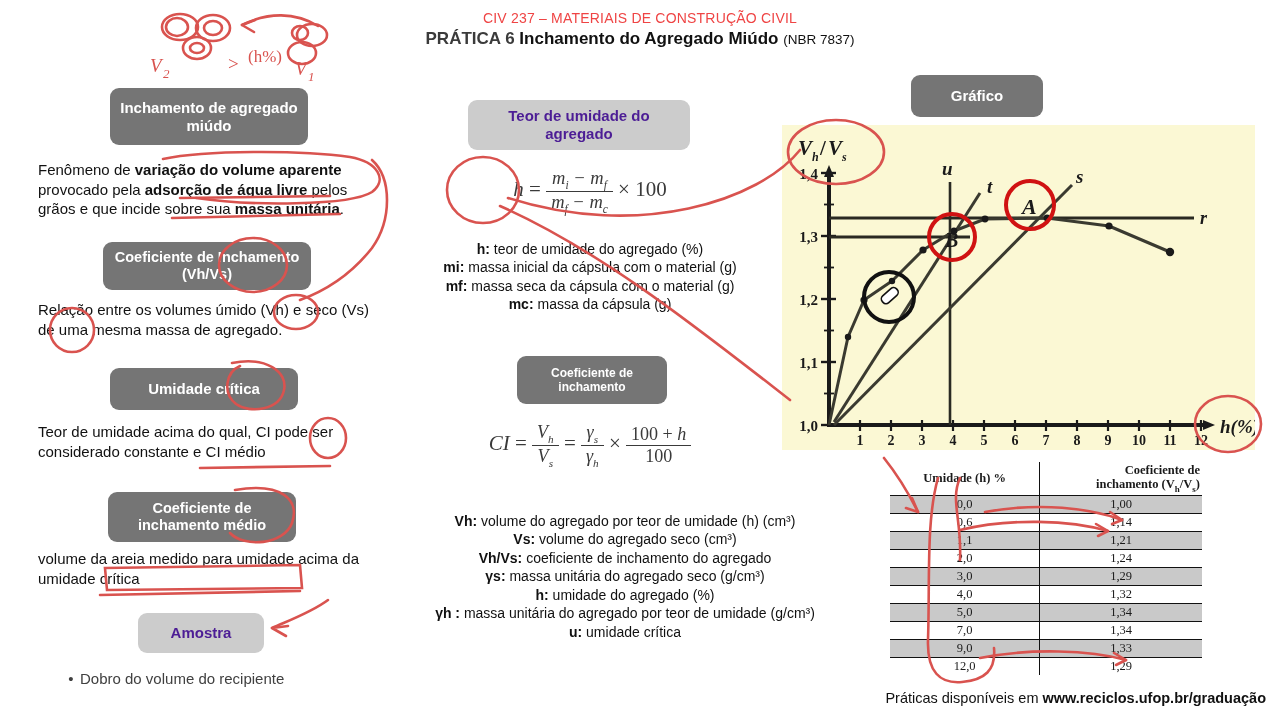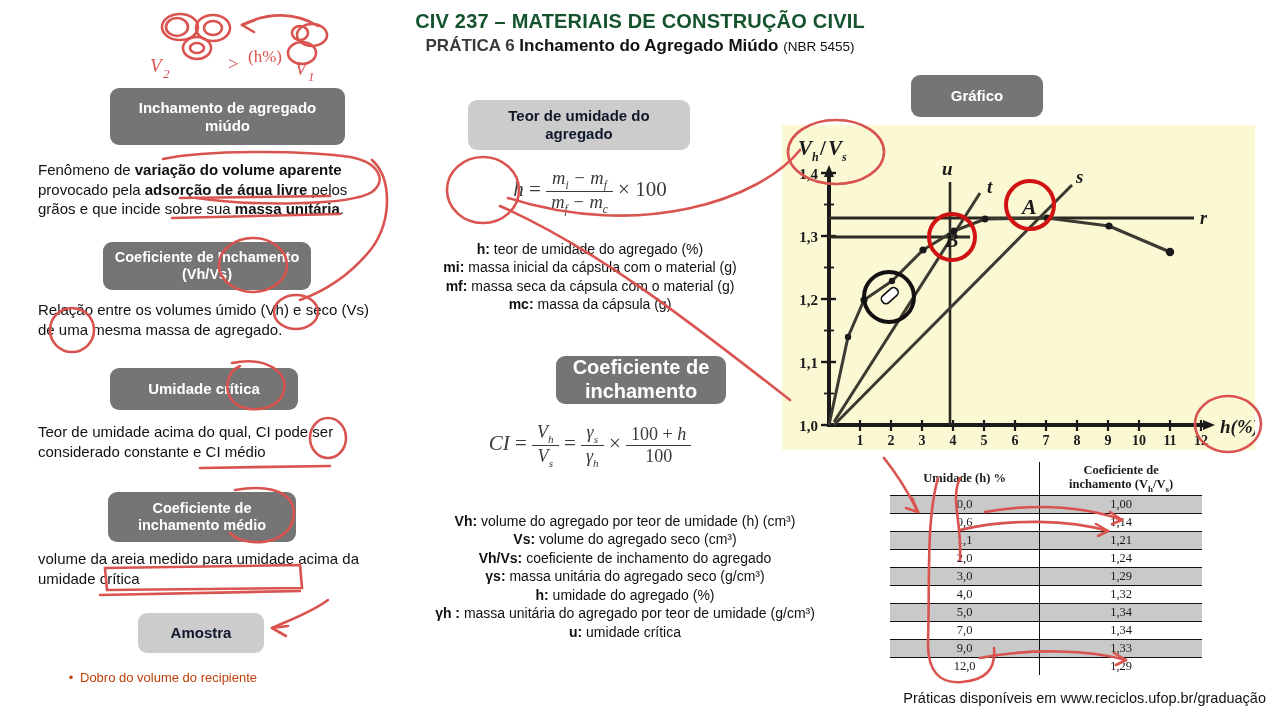--- a/index.html
+++ b/index.html
@@ -8,54 +8,54 @@
     background:#000;
     font-family:"Liberation Sans", sans-serif;
   }
   #slide{
     position:absolute;left:0;top:0;width:1280px;height:720px;
     background:#ffffff;
     overflow:hidden;
   }
   
   .hdr{position:absolute;left:0;top:10px;width:1280px;text-align:center;}
-  .hdr-l1{font-size:20px;color:#14532d;letter-spacing:.2px;font-weight:bold;}
+  .hdr-l1{font-size:14px;color:#ef4444;letter-spacing:.2px;}
   .hdr-l2{font-size:17px;color:#111;margin-top:3px;}
   .hdr-l2 .b1{font-weight:bold;color:#3b3b3b;}
   .hdr-l2 .b2{font-weight:bold;color:#111;}
   .hdr-l2 .b3{font-size:13.5px;color:#111;font-weight:normal;}
 
   
   .box{
     position:absolute;border-radius:9px;
     display:flex;align-items:center;justify-content:center;
     text-align:center;font-weight:bold;line-height:1.18;
     box-sizing:border-box;padding:3px 8px;
   }
   .box.dark{background:#757575;color:#ffffff;}
-  .box.light{background:#cccccc;color:#0f172a;}
+  .box.light{background:#cccccc;color:#4c1d95;}
 
   
   .para{position:absolute;text-align:left;color:#111;line-height:1.3;}
   .para b{font-weight:bold;}
 
   
   .fx{position:absolute;color:#3a3a3a;font-family:"Liberation Serif",serif;}
   .frac{display:inline-block;vertical-align:middle;text-align:center;}
   .frac .n{display:block;padding:0 5px;border-bottom:1.6px solid #3a3a3a;}
   .frac .d{display:block;padding:0 5px;}
   .ital{font-style:italic;}
   .sub{font-size:.62em;vertical-align:sub;font-style:italic;}
 
   
   .legend{position:absolute;text-align:center;color:#111;line-height:1.32;}
   .legend div b{font-weight:bold;}
 
   
-  .bullet{position:absolute;color:#c2410c;font-size:13px;}
+  .bullet{position:absolute;color:#404040;font-size:15px;}
   .bullet .dot{display:inline-block;width:18px;text-align:center;}
 
   
   #chartwrap{position:absolute;left:782px;top:125px;width:473px;height:325px;background:#fbf8d4;}
   #chartsvg{display:block;}
 
   
   #tbl{position:absolute;left:890px;top:462px;width:312px;
        border-collapse:collapse;font-family:"Liberation Serif",serif;font-size:12.5px;color:#1a1a1a;}
   #tbl th{font-weight:bold;text-align:center;padding:1px 2px;line-height:1.12;font-size:12.5px;}
@@ -63,40 +63,40 @@
   #tbl tr.alt td{background:#c9c9c9;}
   #tbl tr td{border-top:1.2px solid #111;}
   #tbl .vsep{border-left:1.2px solid #111;}
   #tbl thead th.vsep{border-left:1.2px solid #111;}
   #tbl thead th{border-bottom:0;}
   .tsub{font-size:.72em;vertical-align:sub;}
 
   
   .footer{position:absolute;left:0;top:690px;width:1280px;text-align:right;
           padding-right:14px;box-sizing:border-box;font-size:14.5px;color:#111;}
-  .footer b{font-weight:normal;}
+  .footer b{font-weight:bold;}
 
   
   #ink{position:absolute;left:0;top:0;width:1280px;height:720px;pointer-events:none;}
 </style>
 </head>
 <body>
 
 <div id="slide">
 
   <div class="hdr">
     <div class="hdr-l1">CIV 237 – MATERIAIS DE CONSTRUÇÃO CIVIL</div>
     <div class="hdr-l2">
       <span class="b1">PRÁTICA 6</span>
       <span class="b2">Inchamento do Agregado Miúdo</span>
-      <span class="b3">(NBR 5455)</span>
+      <span class="b3">(NBR 7837)</span>
     </div>
   </div>
 
-  <div class="box dark" style="left:110px;top:88px;width:235px;height:57px;font-size:15px;">
+  <div class="box dark" style="left:110px;top:88px;width:198px;height:57px;font-size:15px;">
     <span>Inchamento de agregado miúdo</span>
   </div>
 
   <div class="para" style="left:38px;top:160px;width:348px;font-size:15px;">
     <span>Fenômeno de </span><b>variação do volume aparente</b><span> provocado pela </span><b>adsorção de água livre</b><span> pelos grãos e que incide sobre sua </span><b>massa unitária</b><span>.</span>
   </div>
 
   <div class="box dark" style="left:103px;top:242px;width:208px;height:48px;font-size:14.5px;">
     <span>Coeficiente de Inchamento (Vh/Vs)</span>
   </div>
@@ -137,21 +137,21 @@
     <span>× 100</span>
   </div>
 
   <div class="legend" style="left:400px;top:240px;width:380px;font-size:14px;">
     <div><b>h:</b><span> teor de umidade do agregado (%)</span></div>
     <div><b>mi:</b><span> massa inicial da cápsula com o material (g)</span></div>
     <div><b>mf:</b><span> massa seca da cápsula com o material (g)</span></div>
     <div><b>mc:</b><span> massa da cápsula (g)</span></div>
   </div>
 
-  <div class="box dark" style="left:517px;top:356px;width:170px;height:48px;font-size:20px;margin-left:39px;">
+  <div class="box dark" style="left:517px;top:356px;width:150px;height:48px;font-size:12px;">
     <span>Coeficiente de inchamento</span>
   </div>
 
   <div class="fx" style="left:430px;top:422px;width:320px;font-size:21px;text-align:center;">
     <span class="ital">CI</span>
     <span>=</span>
     <span class="frac" style="font-size:.86em;">
       <span class="n ital">V<span class="sub">h</span></span>
       <span class="d ital">V<span class="sub">s</span></span>
     </span>
@@ -283,21 +283,21 @@
       <g transform="rotate(-42 107 172)">
         <rect x="99" y="167" width="19" height="9" rx="4" fill="#ffffff" stroke="#111" stroke-width="1.6"></rect>
       </g>
     </svg>
   </div>
 
   <table id="tbl">
     <thead>
       <tr>
         <th style="width:48%;">Umidade (h) %</th>
-        <th class="vsep" style="width:52%;">
+        <th class="vsep" style="width:52%;text-align:right;">
           <span>Coeficiente de</span><br>
           <span>inchamento (V<span class="tsub">h</span>/V<span class="tsub">s</span>)</span>
         </th>
       </tr>
     </thead>
     <tbody id="tbody">
         <tr class="alt">
           <td>0,0</td>
           <td class="vsep">1,00</td>
         </tr>

